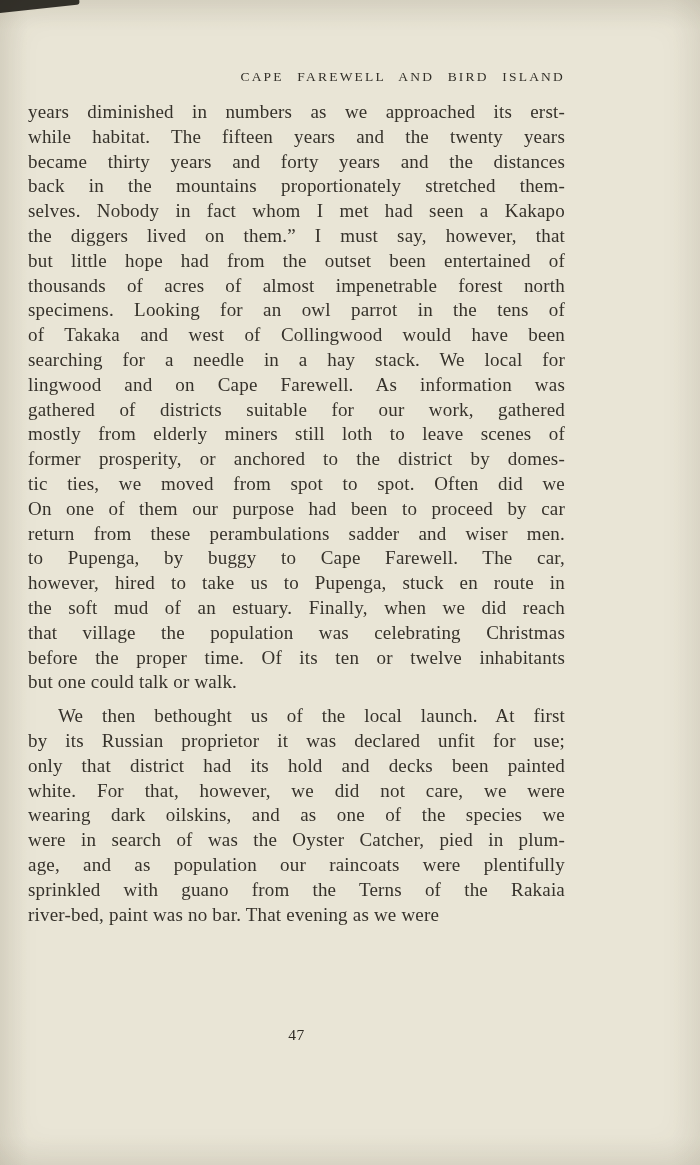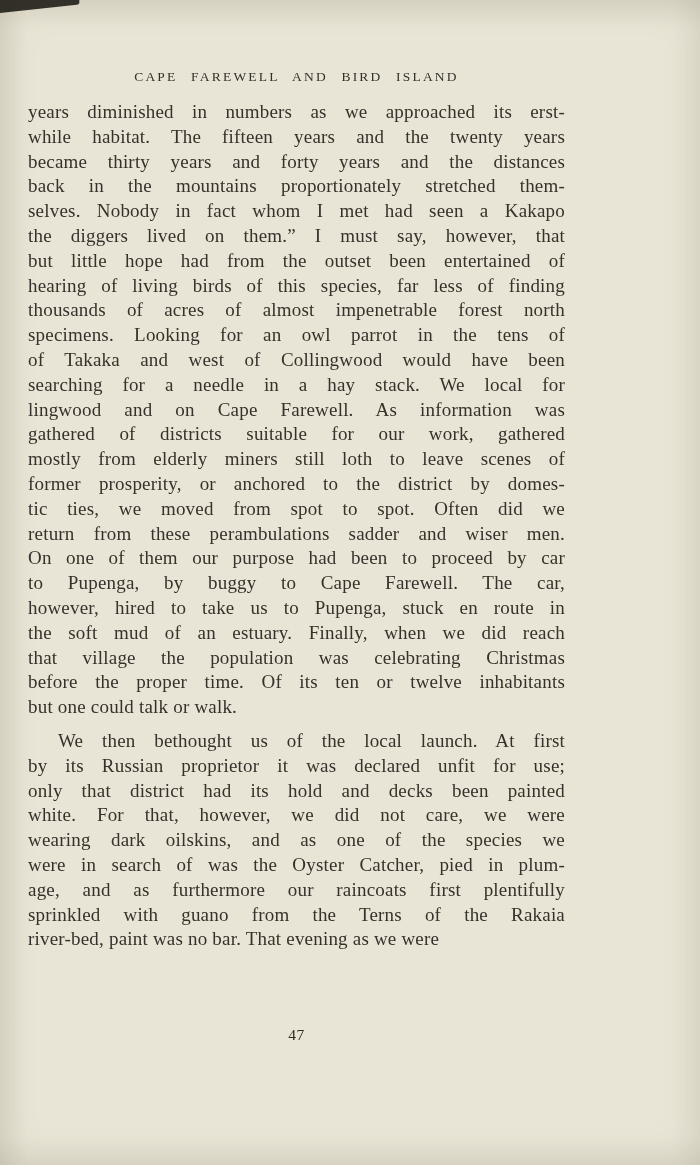--- a/index.html
+++ b/index.html
@@ -24,21 +24,21 @@
     background: #201e18;
     transform: rotate(-6deg);
     border-radius: 3px;
     opacity: 0.9;
   }
   .running-header {
     position: absolute;
     top: 69px;
     left: 28px;
     width: 537px;
-    text-align: center;
+    text-align: right;
     font-size: 13.5px;
     letter-spacing: 2.2px;
     word-spacing: 8px;
     color: #333029;
     font-weight: normal;
   }
   .text-block {
     position: absolute;
     top: 100px;
     left: 28px;
@@ -77,45 +77,44 @@
   <div class="running-header">CAPE FAREWELL AND BIRD ISLAND</div>
   <div class="text-block" style="color: rgb(54, 50, 43);">
       <div class="paragraph">
         <div class="line">years diminished in numbers as we approached its erst-</div>
         <div class="line">while habitat. The fifteen years and the twenty years</div>
         <div class="line">became thirty years and forty years and the distances</div>
         <div class="line">back in the mountains proportionately stretched them-</div>
         <div class="line">selves. Nobody in fact whom I met had seen a Kakapo</div>
         <div class="line">the diggers lived on them.” I must say, however, that</div>
         <div class="line">but little hope had from the outset been entertained of</div>
-        <div class="line">hearing of living birds of this species, far less of finding</div>
         <div class="line">thousands of acres of almost impenetrable forest north</div>
         <div class="line">specimens. Looking for an owl parrot in the tens of</div>
         <div class="line">of Takaka and west of Collingwood would have been</div>
         <div class="line">searching for a needle in a hay stack. We local for</div>
         <div class="line">lingwood and on Cape Farewell. As information was</div>
         <div class="line">gathered of districts suitable for our work, gathered</div>
         <div class="line">mostly from elderly miners still loth to leave scenes of</div>
         <div class="line">former prosperity, or anchored to the district by domes-</div>
         <div class="line">tic ties, we moved from spot to spot. Often did we</div>
+        <div class="line">On one of them our purpose had been to proceed by car</div>
         <div class="line">return from these perambulations sadder and wiser men.</div>
-        <div class="line">On one of them our purpose had been to proceed by car</div>
         <div class="line">to Pupenga, by buggy to Cape Farewell. The car,</div>
         <div class="line">however, hired to take us to Pupenga, stuck en route in</div>
         <div class="line">the soft mud of an estuary. Finally, when we did reach</div>
         <div class="line">that village the population was celebrating Christmas</div>
         <div class="line">before the proper time. Of its ten or twelve inhabitants</div>
         <div class="line last">but one could talk or walk.</div>
       </div>
       <div class="paragraph">
         <div class="line indent">We then bethought us of the local launch. At first</div>
         <div class="line">by its Russian proprietor it was declared unfit for use;</div>
         <div class="line">only that district had its hold and decks been painted</div>
         <div class="line">white. For that, however, we did not care, we were</div>
         <div class="line">wearing dark oilskins, and as one of the species we</div>
         <div class="line">were in search of was the Oyster Catcher, pied in plum-</div>
-        <div class="line">age, and as furthermore our raincoats first plentifully</div>
+        <div class="line">age, and as population our raincoats were plentifully</div>
         <div class="line">sprinkled with guano from the Terns of the Rakaia</div>
         <div class="line last">river-bed, paint was no bar. That evening as we were</div>
       </div>
     </div>
   <div class="page-number">47</div>
 </div>
 
 </body></html>

